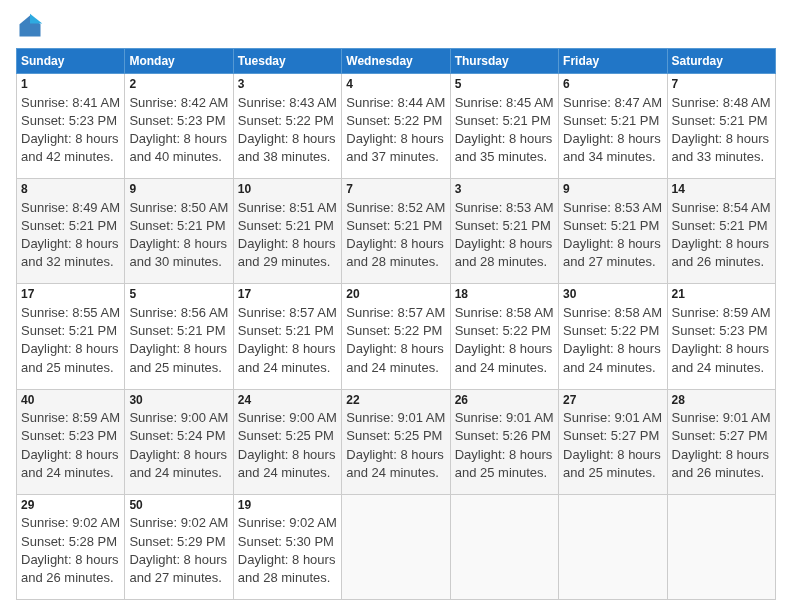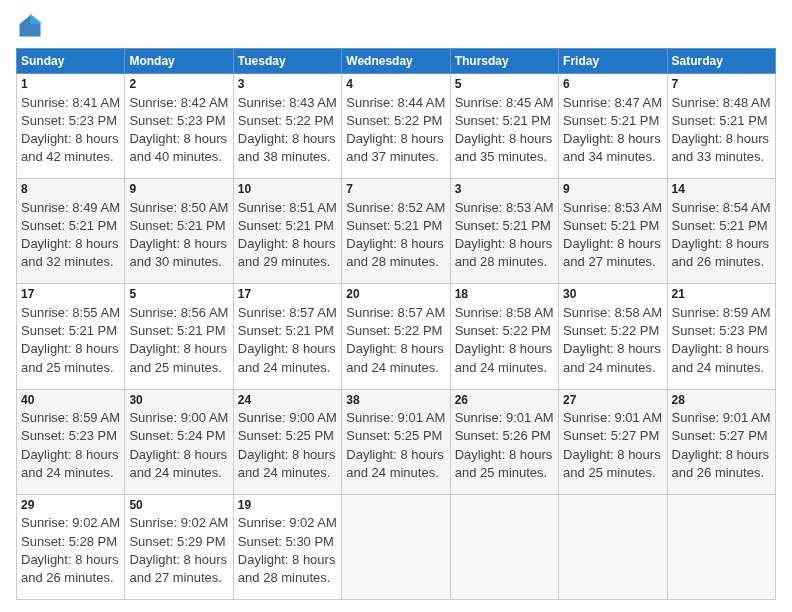--- a/index.html
+++ b/index.html
@@ -227,21 +227,21 @@
           </td>
           <td>
             <span class="day-num">30</span>
             <div class="day-info">Sunrise: 9:00 AM<br>Sunset: 5:24 PM<br>Daylight: 8 hours and 24 minutes.</div>
           </td>
           <td>
             <span class="day-num">24</span>
             <div class="day-info">Sunrise: 9:00 AM<br>Sunset: 5:25 PM<br>Daylight: 8 hours and 24 minutes.</div>
           </td>
           <td>
-            <span class="day-num">38</span>
+            <span class="day-num">22</span>
             <div class="day-info">Sunrise: 9:01 AM<br>Sunset: 5:25 PM<br>Daylight: 8 hours and 24 minutes.</div>
           </td>
           <td>
             <span class="day-num">26</span>
             <div class="day-info">Sunrise: 9:01 AM<br>Sunset: 5:26 PM<br>Daylight: 8 hours and 25 minutes.</div>
           </td>
           <td>
             <span class="day-num">27</span>
             <div class="day-info">Sunrise: 9:01 AM<br>Sunset: 5:27 PM<br>Daylight: 8 hours and 25 minutes.</div>
           </td>

